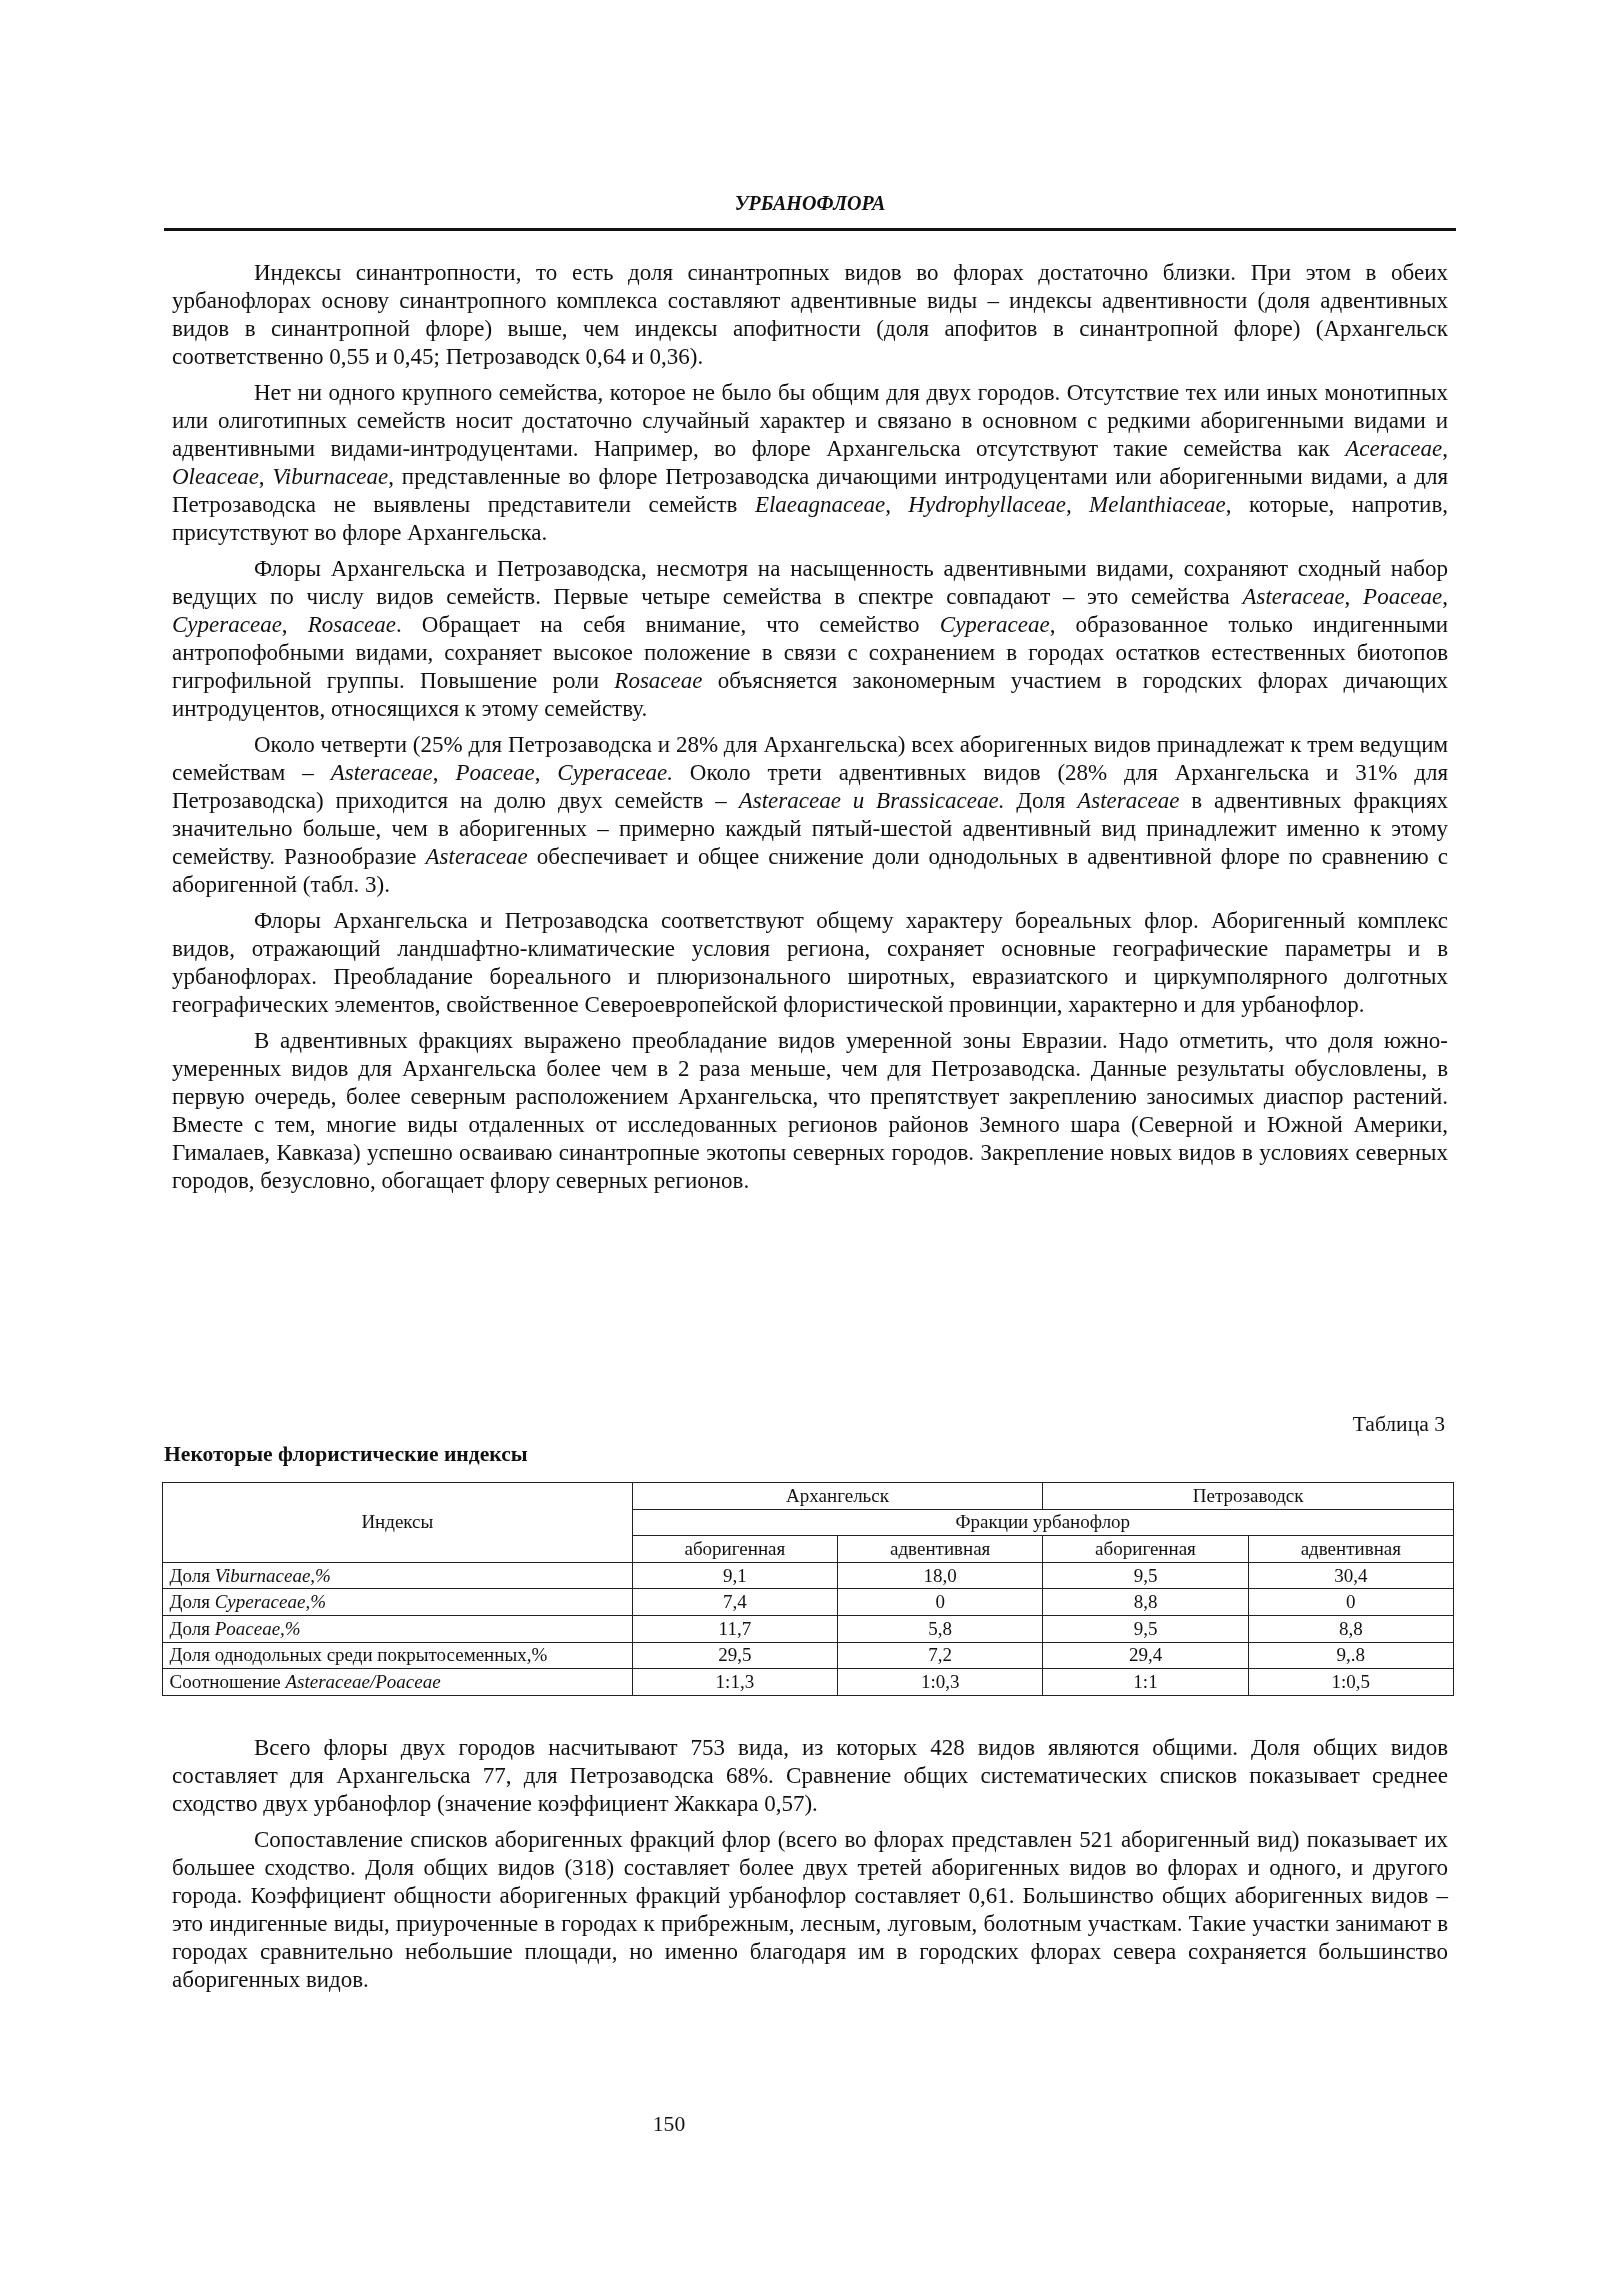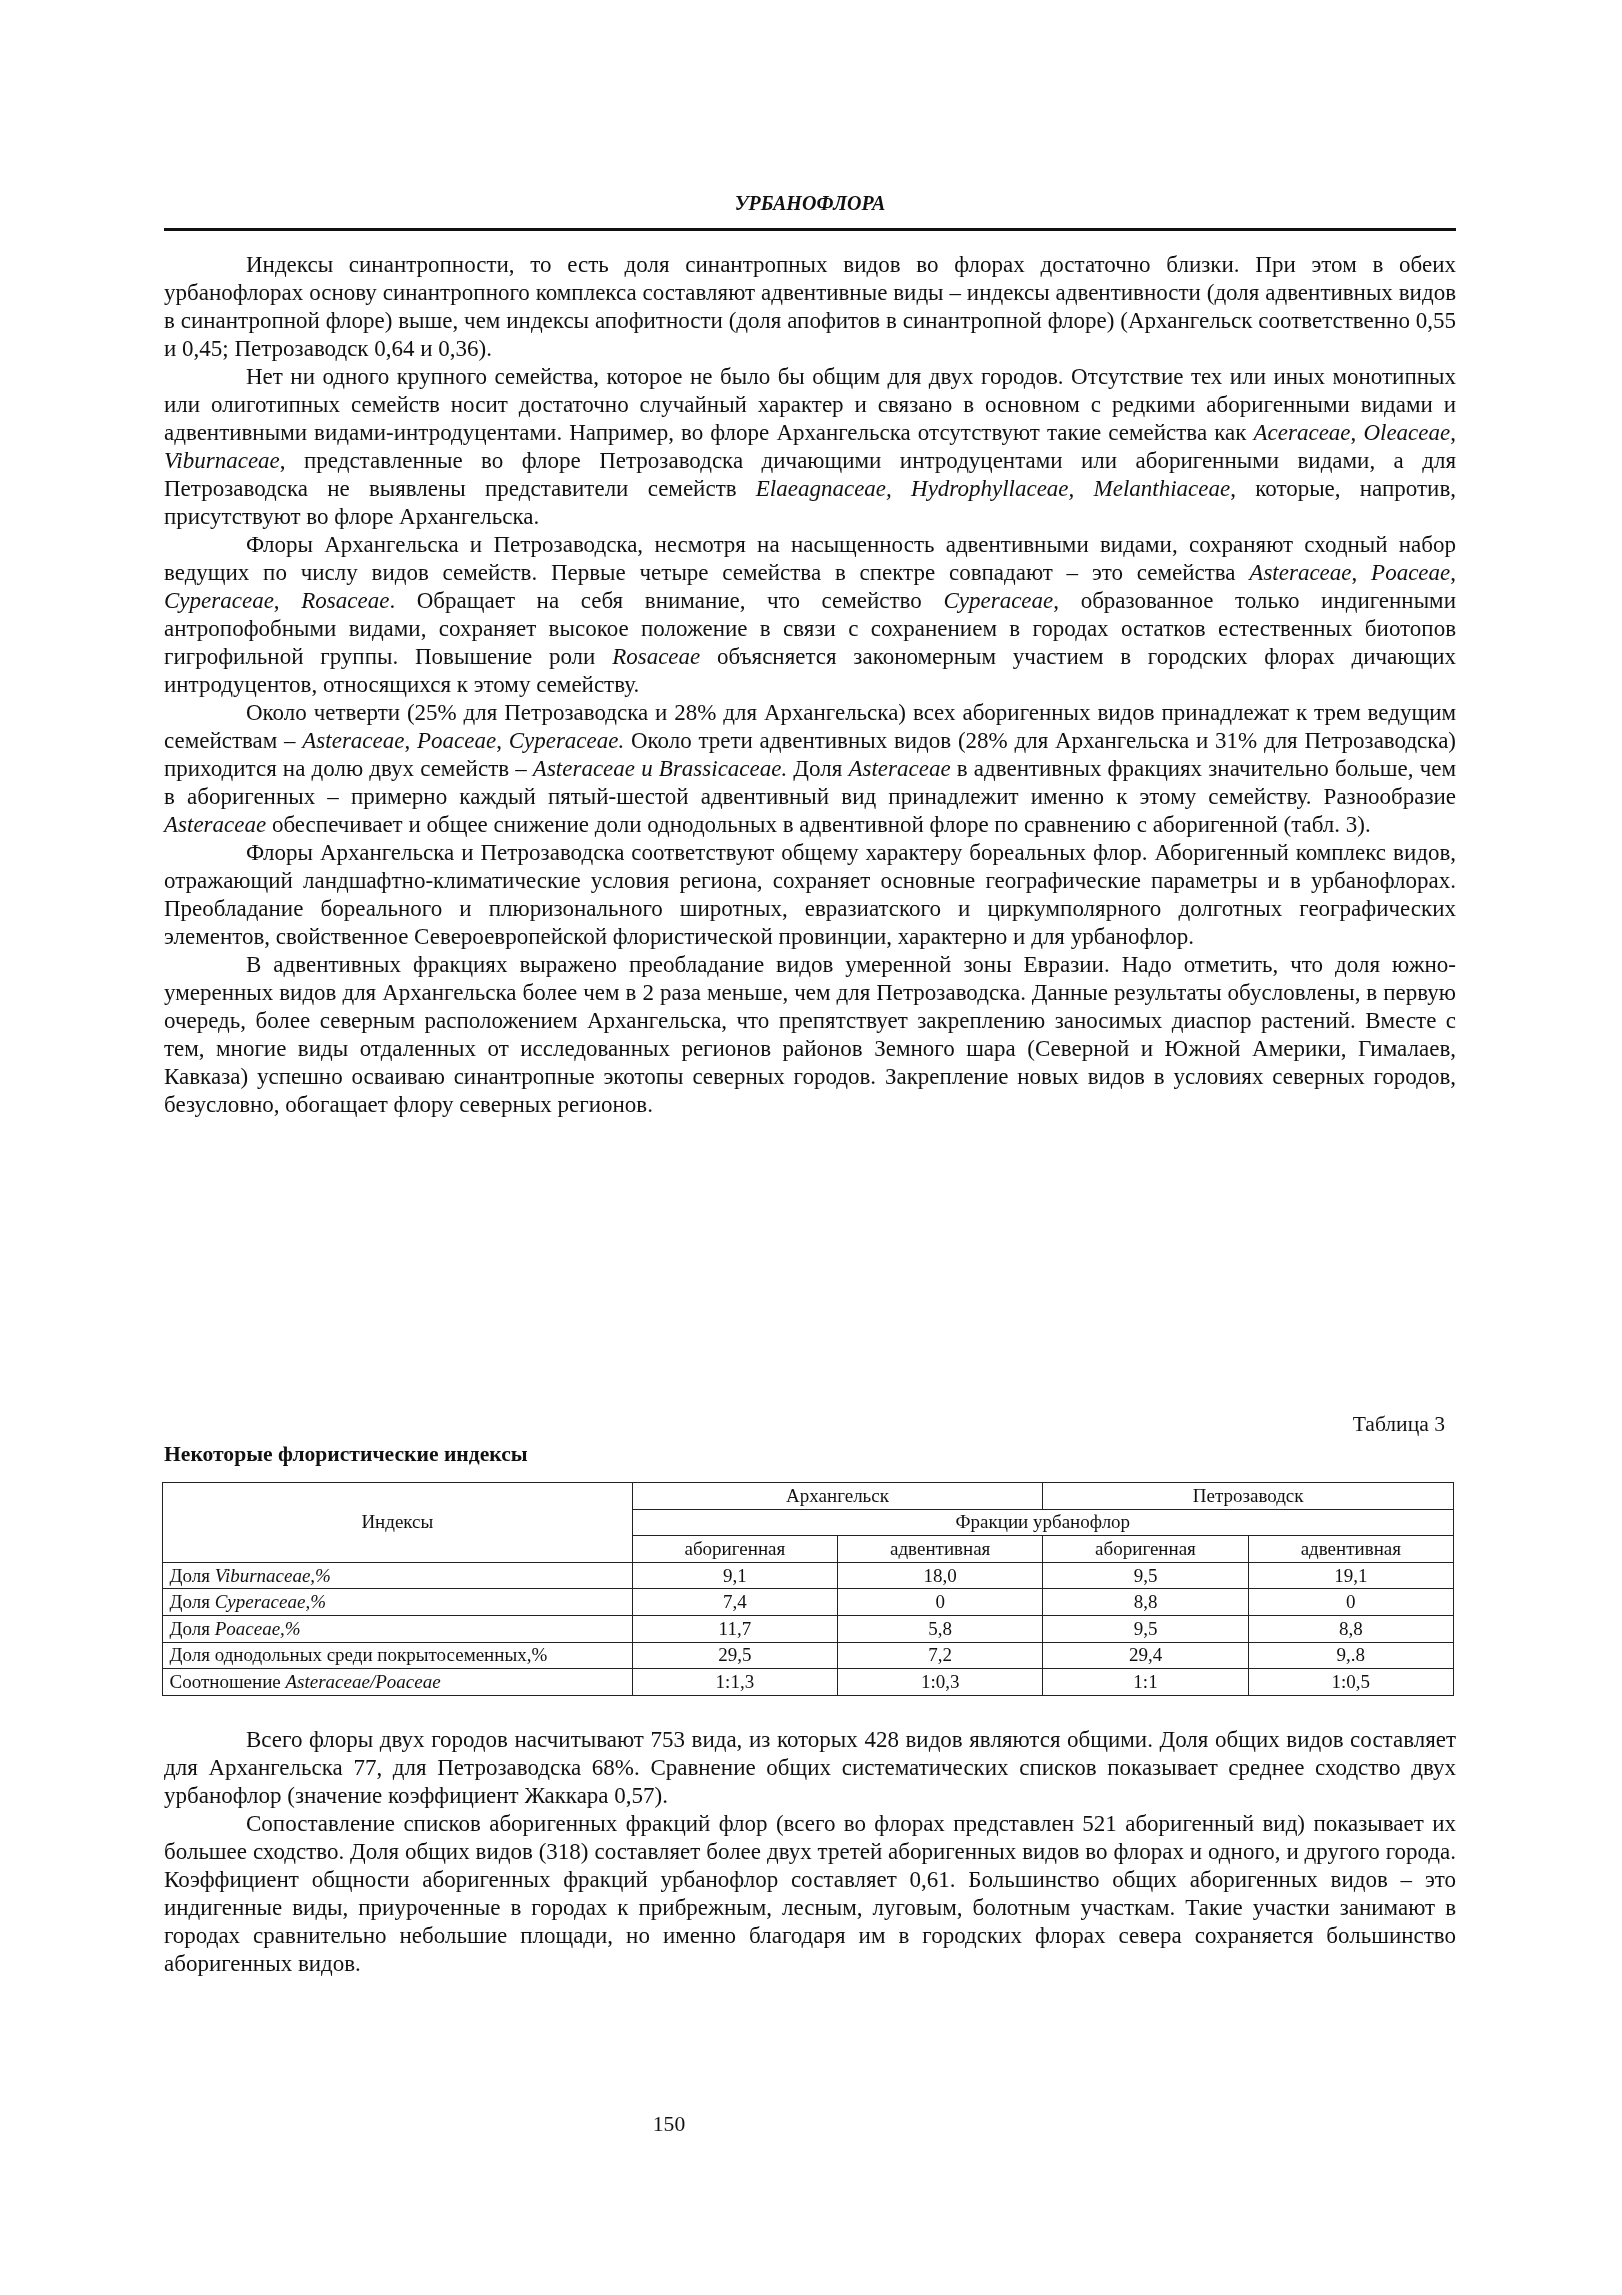--- a/index.html
+++ b/index.html
@@ -3,21 +3,21 @@
 <meta charset="utf-8">
 <style>
   html, body { margin: 0; padding: 0; background: #ffffff; }
   body { width: 1622px; height: 2295px; position: relative; overflow: hidden;
          font-family: "Liberation Serif", "DejaVu Serif", serif; color: #111; }
   .running-head { position: absolute; left: 164px; width: 1292px; top: 192px;
          text-align: center; font-weight: bold; font-style: italic; font-size: 20px; }
   .head-rule { position: absolute; left: 164px; width: 1292px; top: 228px; height: 2.6px; background: #111; }
   .body-text { position: absolute; left: 164px; width: 1292px; font-size: 23px;
          line-height: 28px; text-align: justify; }
-  .body-text p { margin: 0; text-indent: 82px; }
+  .body-text p { margin: 8px; text-indent: 82px; }
   .block1 { top: 251px; }
   .block2 { top: 1726px; }
   i { font-style: italic; }
   .table-label { position: absolute; right: 177px; top: 1412px; font-size: 21.6px; }
   .table-title { position: absolute; left: 164px; width: 1292px; top: 1442px; 
          font-weight: bold; font-size: 21.6px; }
   table.data { position: absolute; left: 162px; top: 1482px; width: 1292px; border-collapse: collapse;
          font-size: 19px; line-height: 1.05; }
   table.data td, table.data th { border: 1.3px solid #222; padding: 1.3px 3.9px; height: 23px;
          font-weight: normal; text-align: center; vertical-align: middle; font-family: Liberation Serif, serif; }
@@ -67,21 +67,21 @@
       <th>аборигенная</th>
       <th>адвентивная</th>
     </tr>
   </thead>
   <tbody id="table-body">
       <tr>
         <td class="idx"><span>Доля </span><i>Viburnaceae,%</i></td>
         <td>9,1</td>
         <td>18,0</td>
         <td>9,5</td>
-        <td>19,1</td>
+        <td>30,4</td>
       </tr>
       <tr>
         <td class="idx"><span>Доля </span><i>Cyperaceae,%</i></td>
         <td>7,4</td>
         <td>0</td>
         <td>8,8</td>
         <td>0</td>
       </tr>
       <tr>
         <td class="idx"><span>Доля </span><i>Poaceae,%</i></td>

